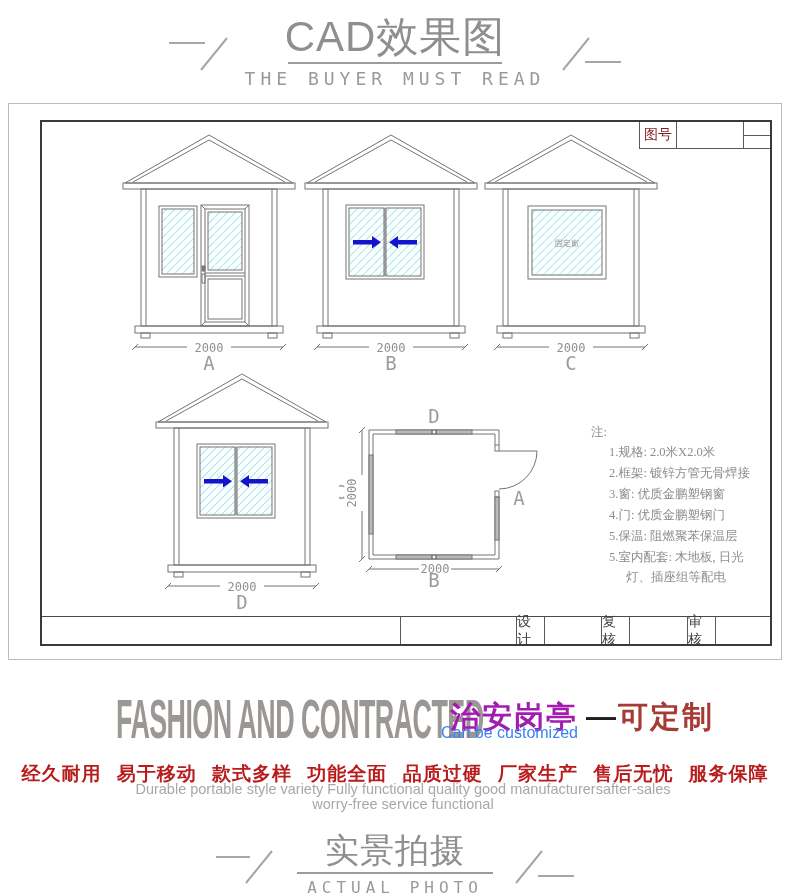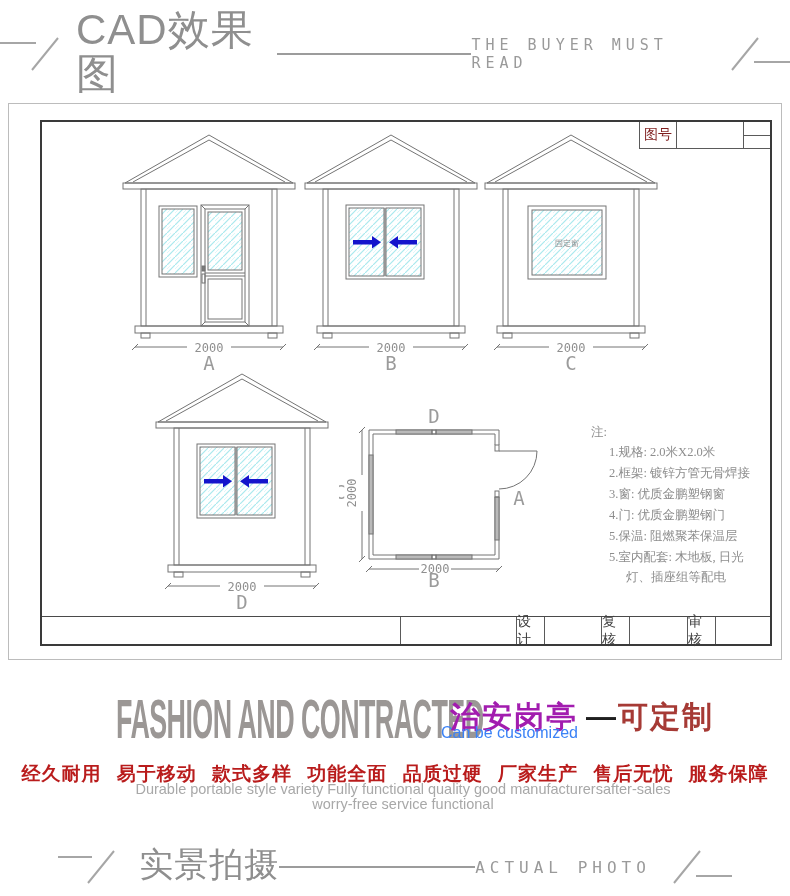--- a/index.html
+++ b/index.html
@@ -1,31 +1,31 @@
 <!DOCTYPE html>
 <html><head>
 <meta charset="utf-8">
 <style>
   html,body{margin:0;padding:0;background:#ffffff;}
   .page{position:relative;width:790px;height:896px;background:#fff;overflow:hidden;
         font-family:"Liberation Sans",sans-serif;}
 
   
   .banner{position:absolute;left:0;width:100%;display:flex;align-items:center;justify-content:center;gap:14px;}
-  .banner-center{display:flex;flex-direction:row;align-items:center;}
+  .banner-center{display:flex;flex-direction:column;align-items:center;}
   .hdr{top:6px;height:92px;}
   .ftr{top:834px;height:62px;gap:19px;}
   .banner-title{color:#8f8f8f;letter-spacing:1px;line-height:1.05;}
   .hdr .banner-title{font-size:42px;}
   .ftr .banner-title{font-size:34px;}
   .banner-rule{height:2px;background:#9c9c9c;margin-top:3px;}
   .hdr .banner-rule{width:214px;}
   .ftr .banner-rule{width:196px;}
   .banner-sub{margin-top:4px;font-family:"DejaVu Sans Mono",monospace;color:#9a9a9a;letter-spacing:5px;}
-  .hdr .banner-sub{font-size:15px;}
+  .hdr .banner-sub{font-size:18px;}
   .ftr .banner-sub{font-size:16px;}
   .decor{flex:none;}
   .decor line{stroke:#a6a6a6;stroke-width:2;}
 
   
   .sheet{position:absolute;left:8px;top:103px;width:772px;height:555px;border:1px solid #bcbcbc;background:#fff;}
   .frame{position:absolute;left:31px;top:16px;width:728px;height:522px;border:2px solid #3a3a3a;}
 
   .sheetno{position:absolute;top:0;right:0;height:26px;display:flex;border-bottom:1px solid #5a5a5a;border-left:1px solid #5a5a5a;background:#fff;}
   .sheetno .c1{width:36px;border-right:1px solid #5a5a5a;display:flex;align-items:center;justify-content:center;

